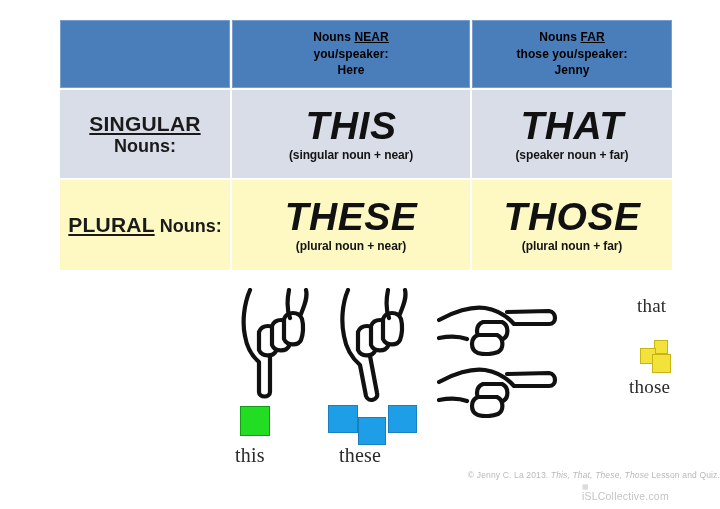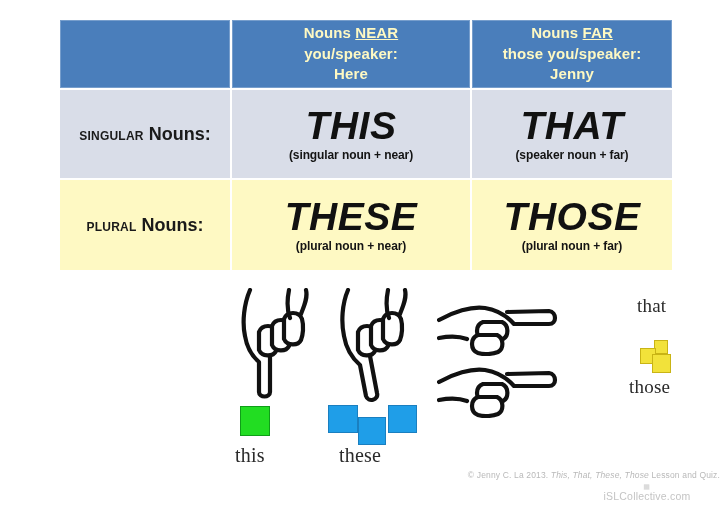--- a/index.html
+++ b/index.html
@@ -41,43 +41,44 @@
 
   .col-label { width: 170px; }
   .col-near  { width: 238px; }
   .col-far   { width: 200px; }
 
   
   .hdr-cell {
     background: #4a7ebb;
     height: 68px;
     text-align: center;
-    color: #fef9c3;
-    font-weight: bold;
-    font-size: 15px;
+    color: #000000;
+    font-weight: bold;
+    font-size: 12px;
     line-height: 1.38;
     letter-spacing: .1px;
     box-shadow: inset 0 0 0 1px rgba(255,255,255,.25);
   }
   .hdr-cell.blank { box-shadow: inset 0 0 0 1px rgba(255,255,255,.25); }
   .hdr-cell u { text-decoration: underline; }
 
   
   .row-singular td { background: #d9dde8; height: 88px; }
   .row-plural   td { background: #fef9c3; height: 90px; }
 
   .label-cell {
     text-align: center;
     font-size: 14.5px;
     color: #1a1a1a;
     font-weight: bold;
     padding-left: 4px;
   }
   .label-cell .cap {
-    font-size: 12px;
+    text-decoration: underline;
+    font-size: 21px;
     letter-spacing: .2px;
   }
   .label-cell .nouns {
     font-weight: bold;
     font-size: 18px;
   }
 
   .word-cell { text-align: center; }
   .big-word {
     font-family: "Liberation Sans", sans-serif;
@@ -136,21 +137,21 @@
     font-size: 8.5px;
     color: #b9b9b9;
     letter-spacing: .15px;
   }
   .copyright i { font-style: italic; }
 
   .watermark {
     position: absolute;
     right: 8px;
     bottom: 6px;
-    text-align: center;
+    text-align: left;
     width: 130px;
   }
   .watermark .wm-mark {
     font-size: 7px;
     color: #cfcfcf;
     line-height: 1;
     letter-spacing: 1px;
   }
   .watermark .wm-text {
     font-size: 10.5px;

